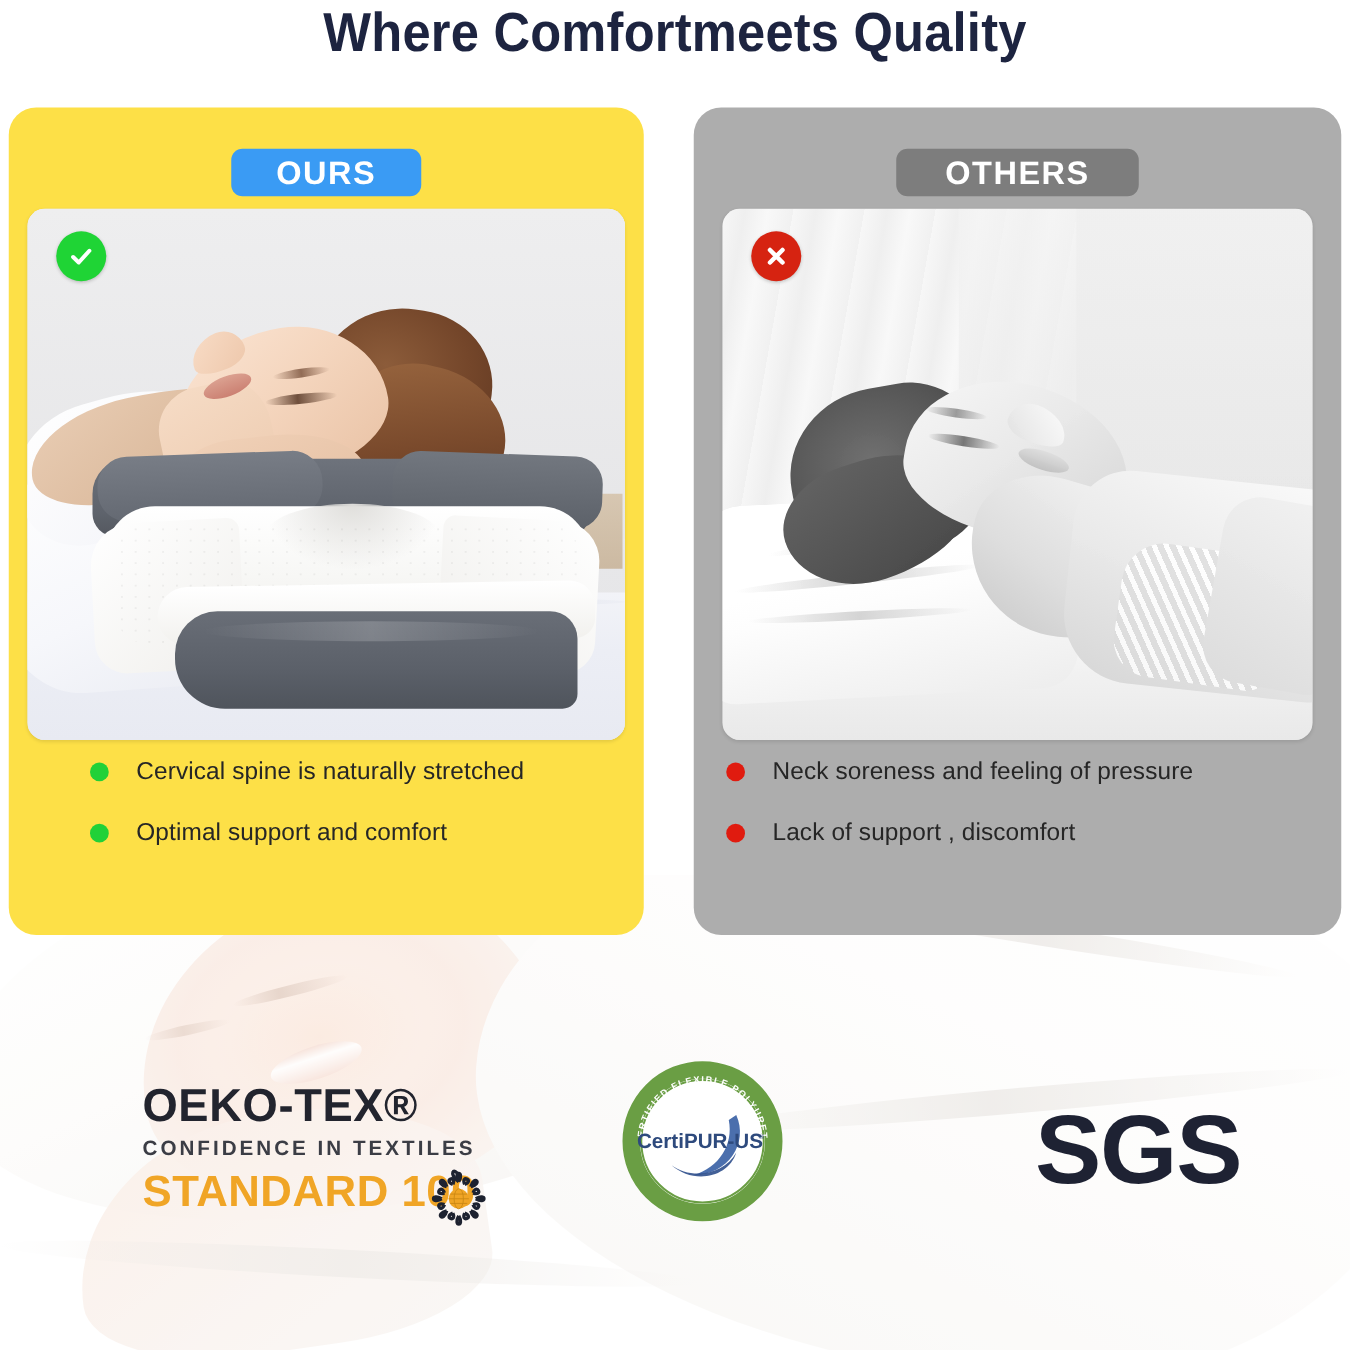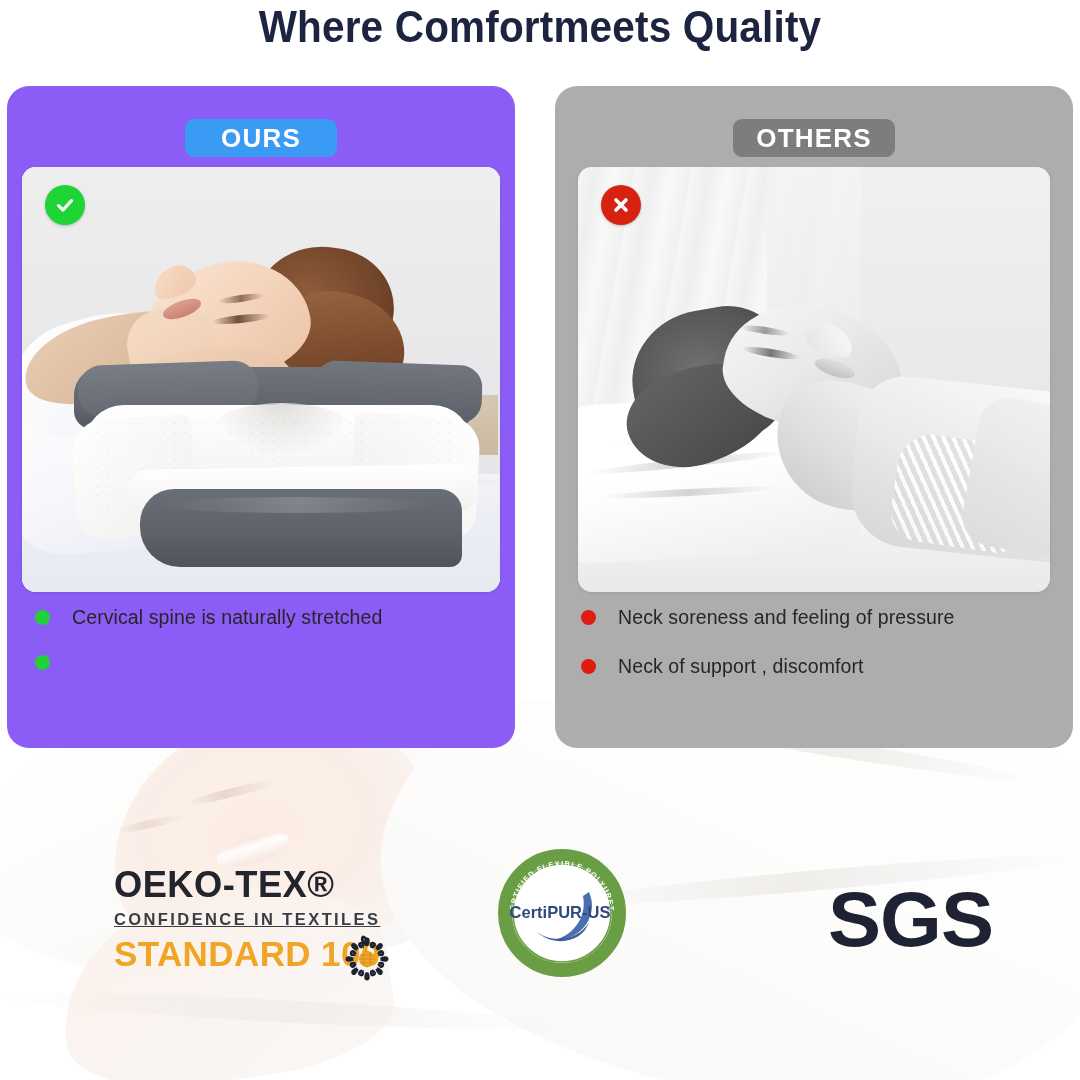--- a/index.html
+++ b/index.html
@@ -52,30 +52,30 @@
   .title{
     position:absolute;left:0;top:2px;width:1080px;text-align:center;
     font-size:44px;font-weight:700;color:#1d2440;letter-spacing:.2px;
     font-family:"Liberation Sans","DejaVu Sans",sans-serif;
     transform:scaleX(.92);transform-origin:50% 50%;
     white-space:nowrap;
   }
 
   
   .panel{position:absolute;top:86px;height:662px;border-radius:22px;}
-  .panel.ours{left:7px;width:508px;background:#8b5cf6;}
+  .panel.ours{left:7px;width:508px;background:#fde047;}
   .panel.others{left:555px;width:518px;background:#adadad;}
 
   .tag{
     position:absolute;top:33px;height:38px;border-radius:9px;
     display:flex;align-items:center;justify-content:center;
     color:#ffffff;font-weight:700;font-size:26px;letter-spacing:1.2px;
   }
   .tag.ours{left:50%;transform:translateX(-50%);width:152px;background:#3a9bf4;}
-  .tag.others{left:50%;transform:translateX(-50%);width:162px;background:#7d7d7d;}
+  .tag.others{left:50%;transform:translateX(-50%);width:194px;background:#7d7d7d;}
 
   .photo{
     position:absolute;top:81px;border-radius:14px;overflow:hidden;
     box-shadow:0 1px 3px rgba(0,0,0,.10);
   }
   .photo.ours{left:15px;width:478px;height:425px;background:#e9e9eb;}
   .photo.others{left:23px;width:472px;height:425px;background:#dcdcdc;}
 
   
   .p1-wall{position:absolute;inset:0;background:linear-gradient(180deg,#ececed 0%,#e8e8ea 55%,#e4e4e6 100%);}
@@ -218,31 +218,31 @@
   .badge-mark svg{display:block;}
 
   
   .bullets{position:absolute;left:0;width:100%;top:520px;}
   .bullet{display:flex;align-items:center;margin-bottom:26px;}
   .dot{width:15px;height:15px;border-radius:50%;flex:0 0 auto;}
   .dot.green{background:#21d138;}
   .dot.red{background:#e01b0f;}
   .btext{font-size:19.5px;color:#262626;margin-left:22px;letter-spacing:.1px;}
 
-  .panel.ours .bullets{padding-left:28px;box-sizing:border-box;}
+  .panel.ours .bullets{padding-left:65px;box-sizing:border-box;}
   .panel.others .bullets{padding-left:26px;box-sizing:border-box;}
 
   
   .certs{position:absolute;left:0;top:840px;width:1080px;height:170px;}
 
   .oeko{position:absolute;left:74px;top:26px;width:290px;height:120px;margin-left:40px;}
   .oeko-main{font-size:37px;font-weight:700;color:#22242e;letter-spacing:.5px;
     transform:scaleX(.98);transform-origin:0 50%;white-space:nowrap;line-height:1;}
   .oeko-sub{font-size:16.5px;font-weight:600;color:#3b3d45;letter-spacing:2.4px;
-    margin-top:7px;white-space:nowrap;text-decoration:underline;}
+    margin-top:7px;white-space:nowrap;}
   .oeko-std{font-size:35px;font-weight:700;color:#f0a526;letter-spacing:.4px;
     margin-top:7px;white-space:nowrap;line-height:1;}
   .flake{position:absolute;left:222px;top:62px;width:62px;height:62px;}
 
   .certipur{position:absolute;left:497px;top:8px;width:130px;height:130px;}
   .sgs{position:absolute;left:828px;top:40px;font-size:78px;font-weight:700;
     color:#1e2233;letter-spacing:-1px;line-height:1;
     transform:scaleX(1.02);transform-origin:0 50%;}
 </style>
 </head>
@@ -308,20 +308,21 @@
       </div>
     </div>
 
     <div class="bullets">
       <div class="bullet">
         <span class="dot green"></span>
         <span class="btext">Cervical spine is naturally stretched</span>
       </div>
       <div class="bullet">
         <span class="dot green"></span>
+        <span class="btext">Optimal support and comfort</span>
       </div>
     </div>
   </div>
 
   <div class="panel others">
 
     <div class="tag others">OTHERS</div>
 
     <div class="photo others">
       <div class="p2-wrap">
@@ -353,21 +354,21 @@
       </div>
     </div>
 
     <div class="bullets">
       <div class="bullet">
         <span class="dot red"></span>
         <span class="btext">Neck soreness and feeling of pressure</span>
       </div>
       <div class="bullet">
         <span class="dot red"></span>
-        <span class="btext">Neck of support , discomfort</span>
+        <span class="btext">Lack of support , discomfort</span>
       </div>
     </div>
   </div>
 
   <div class="certs">
 
     <div class="oeko">
       <div class="oeko-main">OEKO-TEX®</div>
       <div class="oeko-sub">CONFIDENCE IN TEXTILES</div>
       <div class="oeko-std">STANDARD 100</div>

